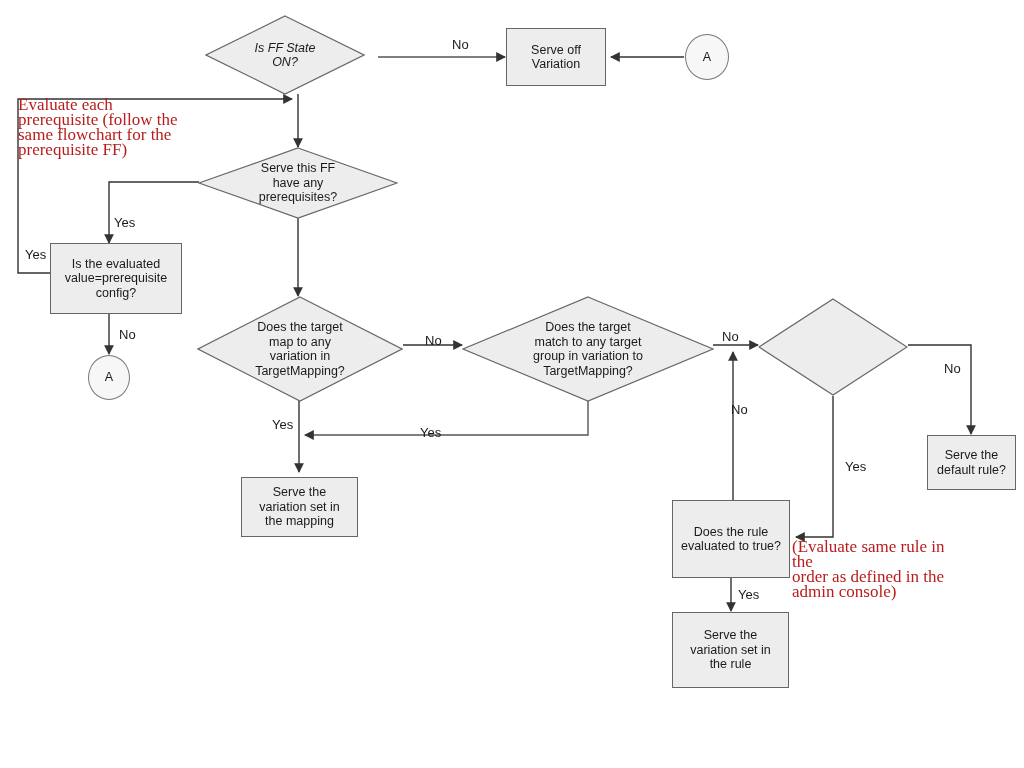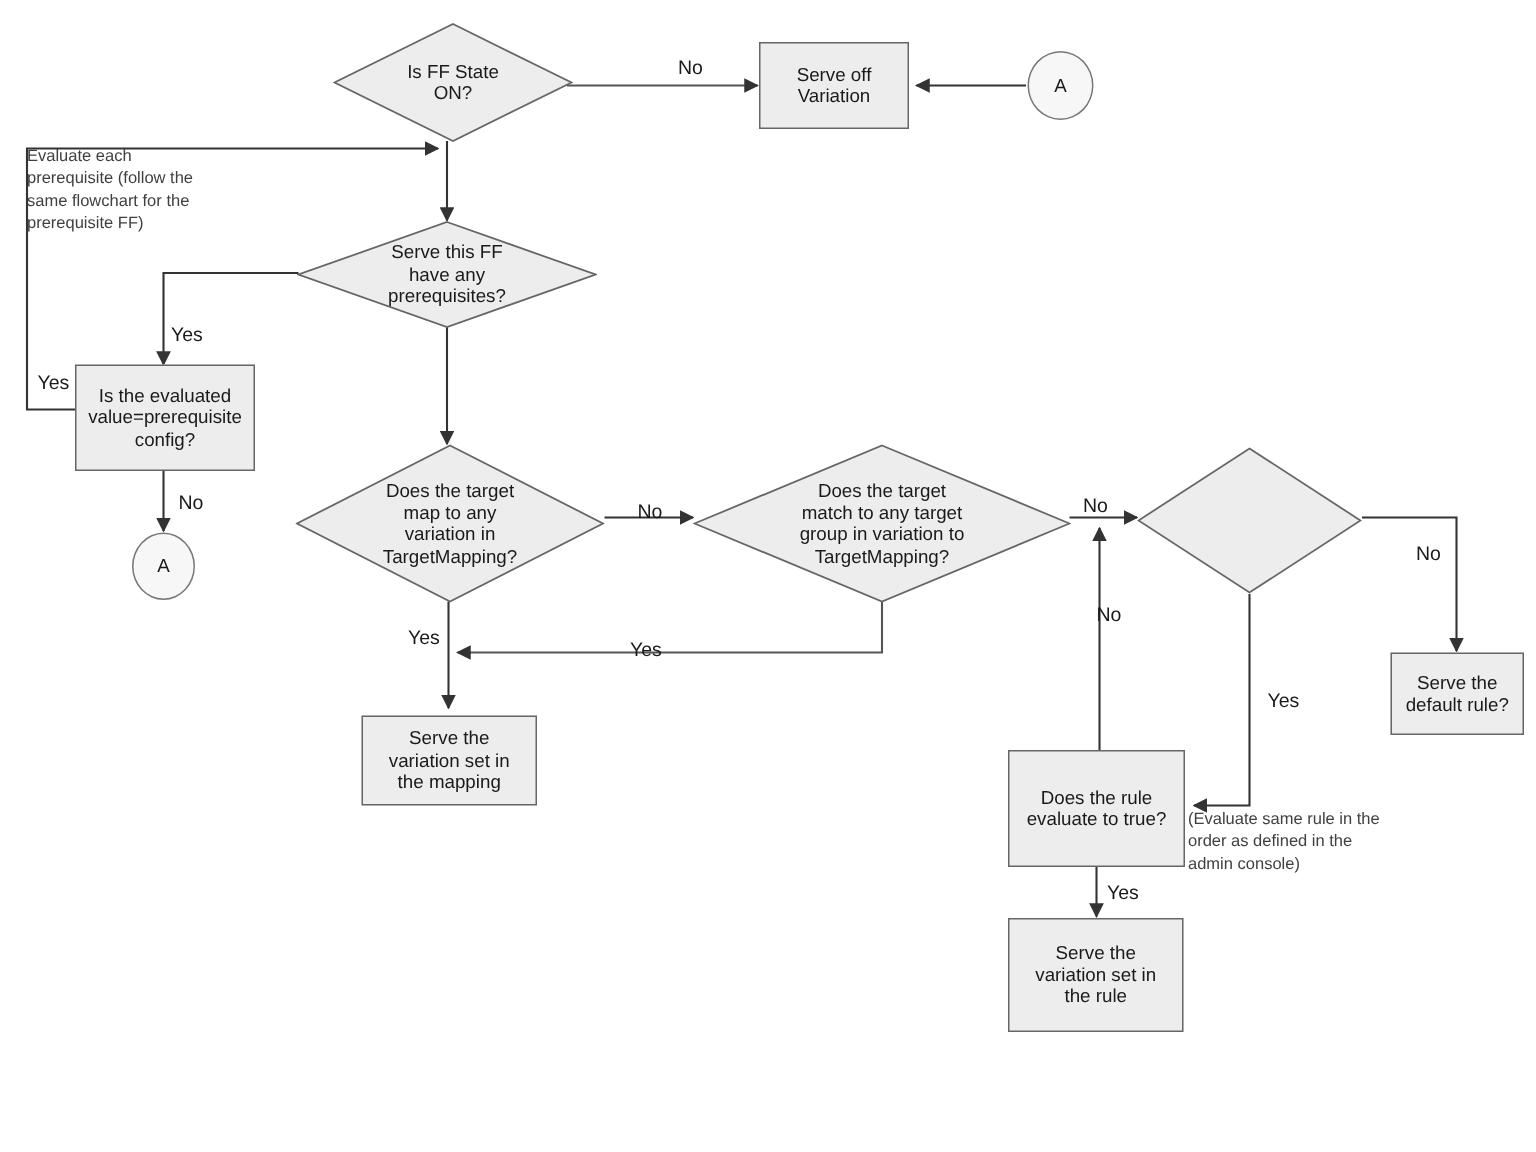--- a/index.html
+++ b/index.html
@@ -70,25 +70,25 @@
   .edge-label {
     position: absolute;
     font-size: 13px;
     line-height: 14.5px;
     color: #1a1a1a;
     white-space: pre-line;
     font-family: "Liberation Sans", sans-serif;
   }
   .annotation {
     position: absolute;
-    font-size: 11px;
+    font-size: 17px;
     line-height: 15px;
-    color: #404040;
+    color: #b91c1c;
     white-space: pre-line;
-    font-family: Liberation Sans, sans-serif;
+    font-family: Liberation Serif, serif;
   }
 </style>
 </head>
 <body>
 
 <div id="canvas">
 
   <svg class="edges" viewBox="0 0 1024 768">
     <defs>
       <marker id="arrow" viewBox="0 0 10 10" refX="9" refY="5" markerWidth="7" markerHeight="7" orient="auto-start-reverse">
@@ -140,21 +140,21 @@
       <path d="M 908 345 L 971 345 L 971 434" marker-end="url(#arrow)"></path>
 
        Does the rule evaluate to true? --&gt;
       <path d="M 833 396 L 833 537 L 796 537" marker-end="url(#arrow)"></path>
 
        Serve the variation set in the rule --&gt;
       <path d="M 731 578 L 731 611" marker-end="url(#arrow)"></path>
     </g>
   </svg>
 
-  <div class="node node-diamond" style="left:222px; top:15px; width:160px; height:80px;">
+  <div class="node node-diamond" style="left:205px; top:15px; width:160px; height:80px;font-style:italic;">
     <svg class="diamond-shape" viewBox="0 0 160 80" preserveAspectRatio="none">
       <polygon points="80,1 159,40 80,79 1,40" fill="#ededed" stroke="#666666" stroke-width="1.2"></polygon>
     </svg>
     <span class="node-label">Is FF State
 ON?</span>
   </div>
 
   <div class="node node-rect" style="left:506px; top:28px; width:100px; height:58px;">
     <span class="node-label">Serve off
 Variation</span>
@@ -166,21 +166,21 @@
 
   <div class="node node-diamond" style="left:198px; top:147px; width:200px; height:72px;">
     <svg class="diamond-shape" viewBox="0 0 200 72" preserveAspectRatio="none">
       <polygon points="100,1 199,36 100,71 1,36" fill="#ededed" stroke="#666666" stroke-width="1.2"></polygon>
     </svg>
     <span class="node-label">Serve this FF
 have any
 prerequisites?</span>
   </div>
 
-  <div class="node node-rect" style="left:50px; top:243px; width:120px; height:71px;">
+  <div class="node node-rect" style="left:50px; top:243px; width:132px; height:71px;">
     <span class="node-label">Is the evaluated
 value=prerequisite
 config?</span>
   </div>
 
   <div class="node node-circle" style="left:88px; top:355px; width:42px; height:45px;">
     <span class="node-label">A</span>
   </div>
 
   <div class="node node-diamond" style="left:197px; top:296px; width:206px; height:106px;">
@@ -215,21 +215,21 @@
   </div>
 
   <div class="node node-rect" style="left:241px; top:477px; width:117px; height:60px;">
     <span class="node-label">Serve the
 variation set in
 the mapping</span>
   </div>
 
   <div class="node node-rect" style="left:672px; top:500px; width:118px; height:78px;">
     <span class="node-label">Does the rule
-evaluate to true?</span>
+evaluated to true?</span>
   </div>
 
   <div class="node node-rect" style="left:672px; top:612px; width:117px; height:76px;">
     <span class="node-label">Serve the
 variation set in
 the rule</span>
   </div>
 
   <span class="edge-label" style="left:452px; top:38px;">No</span>
 

